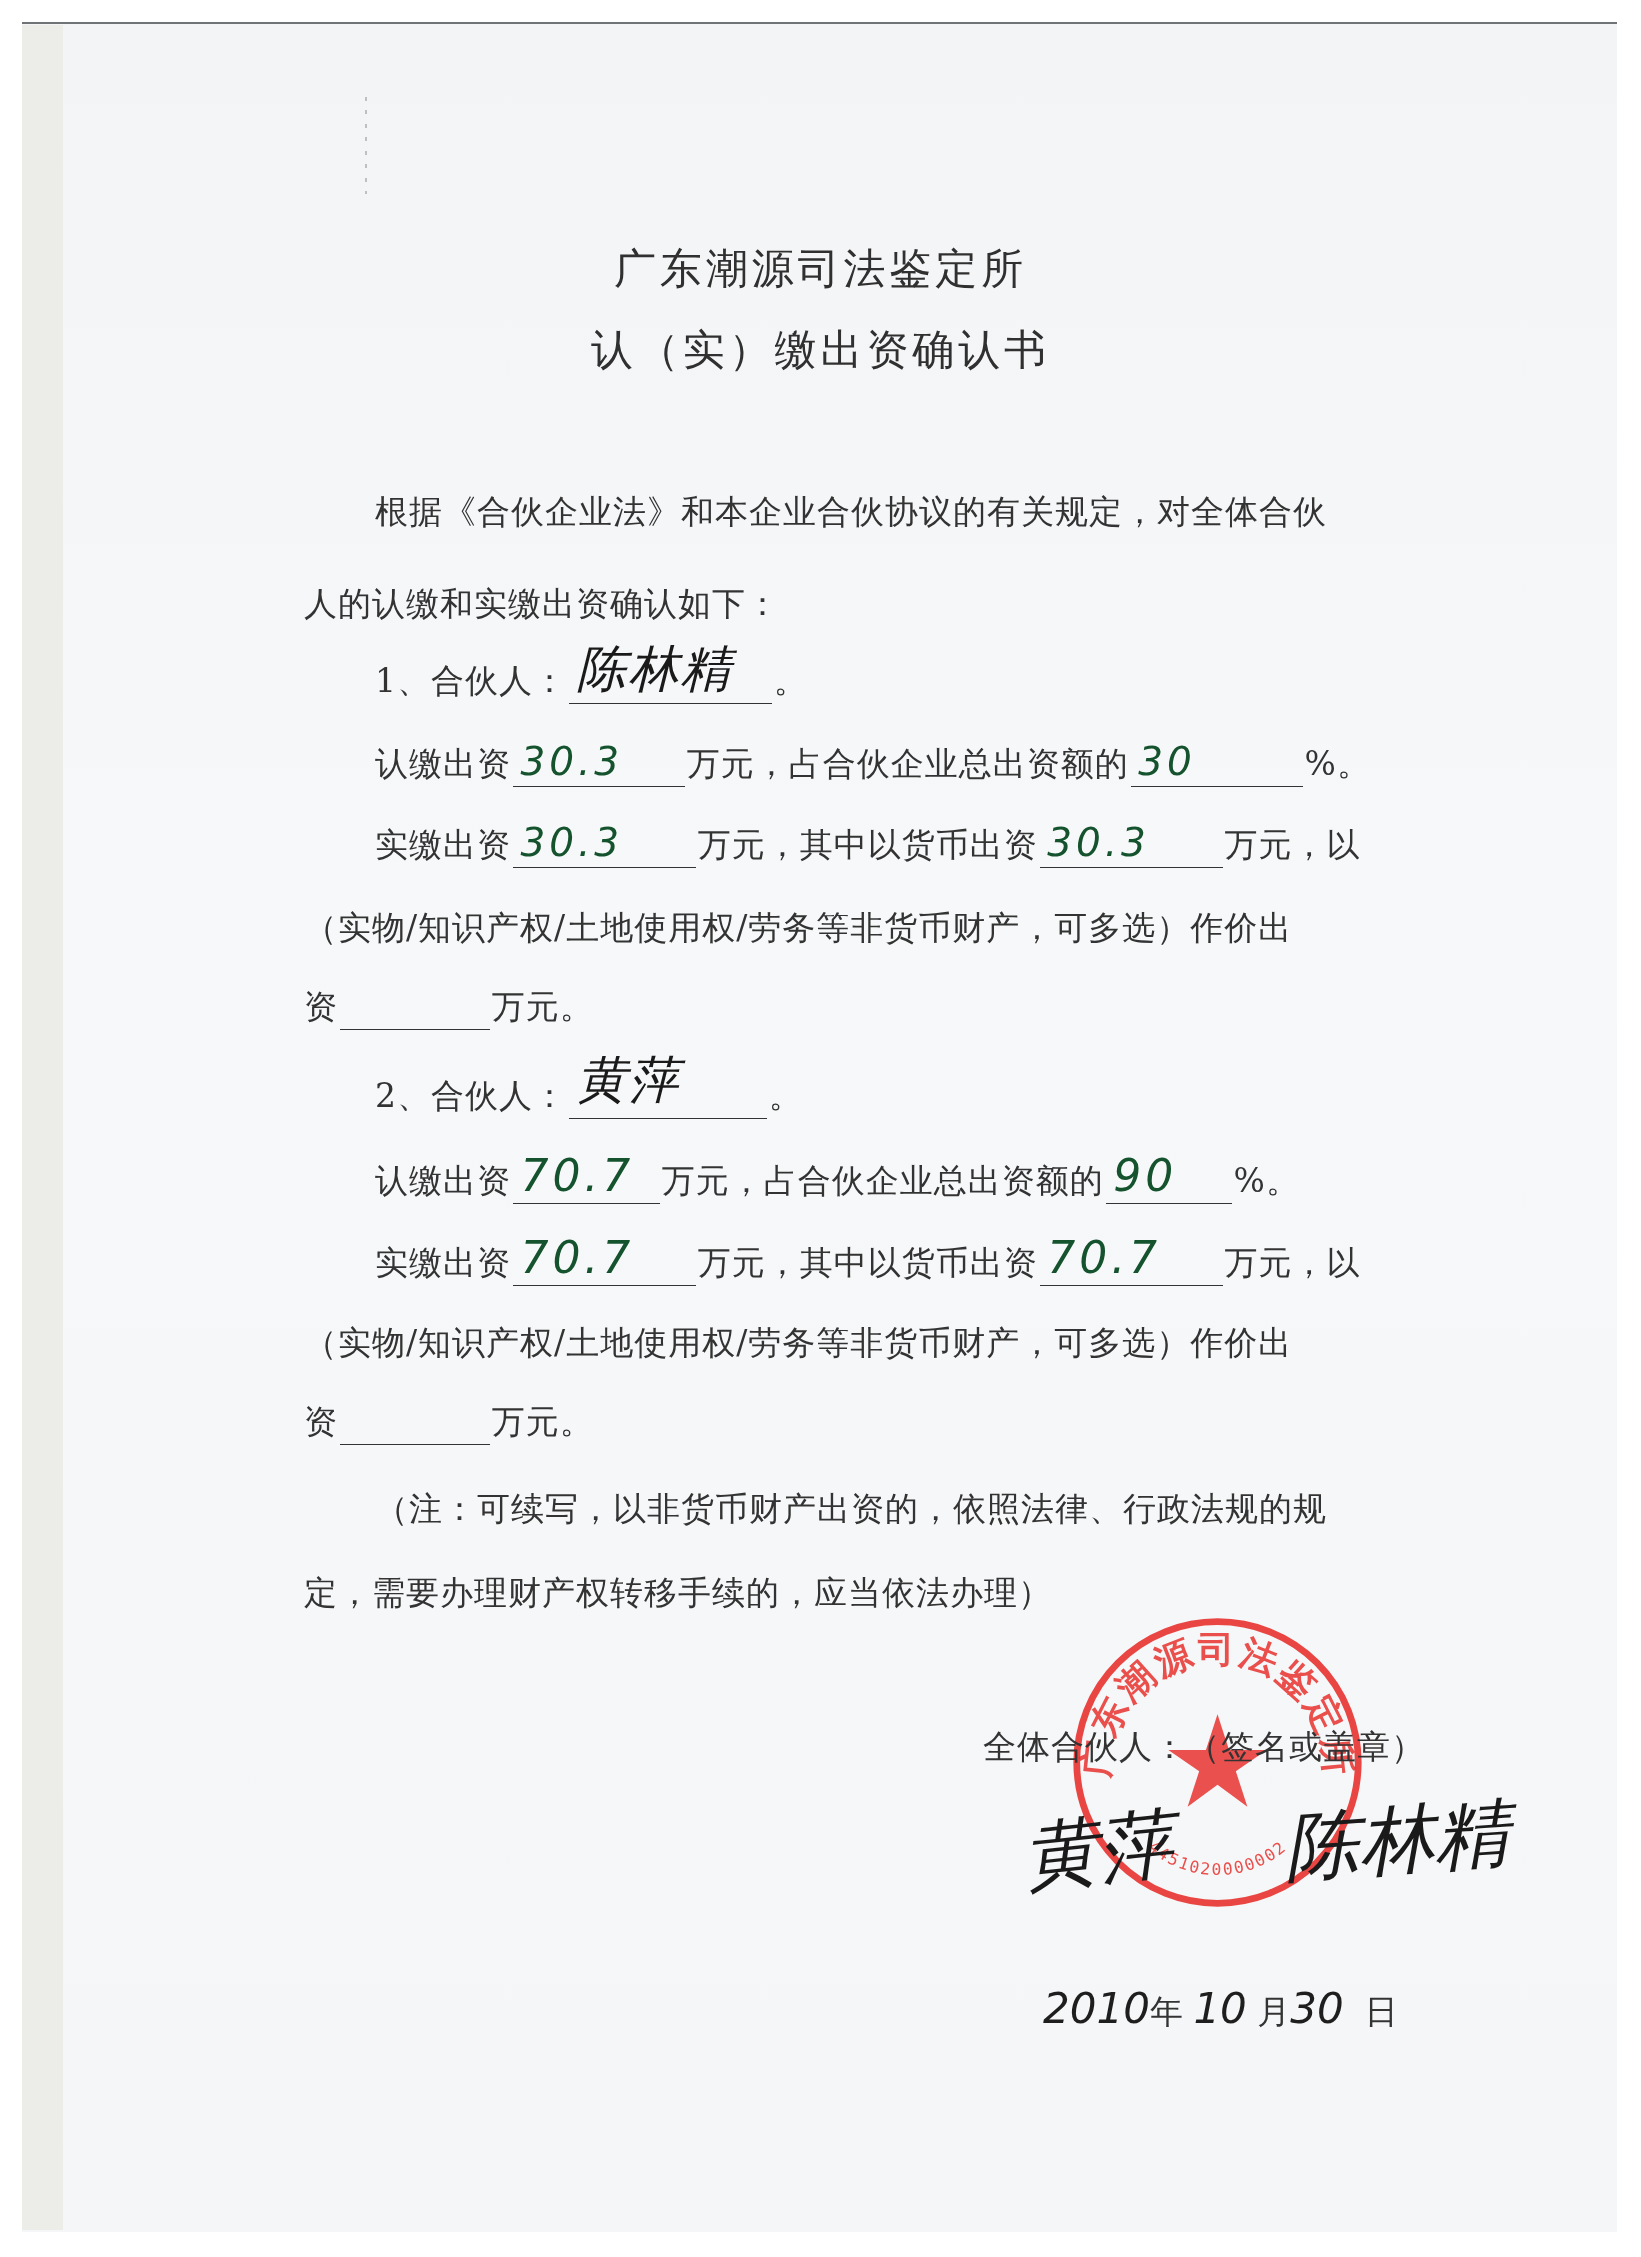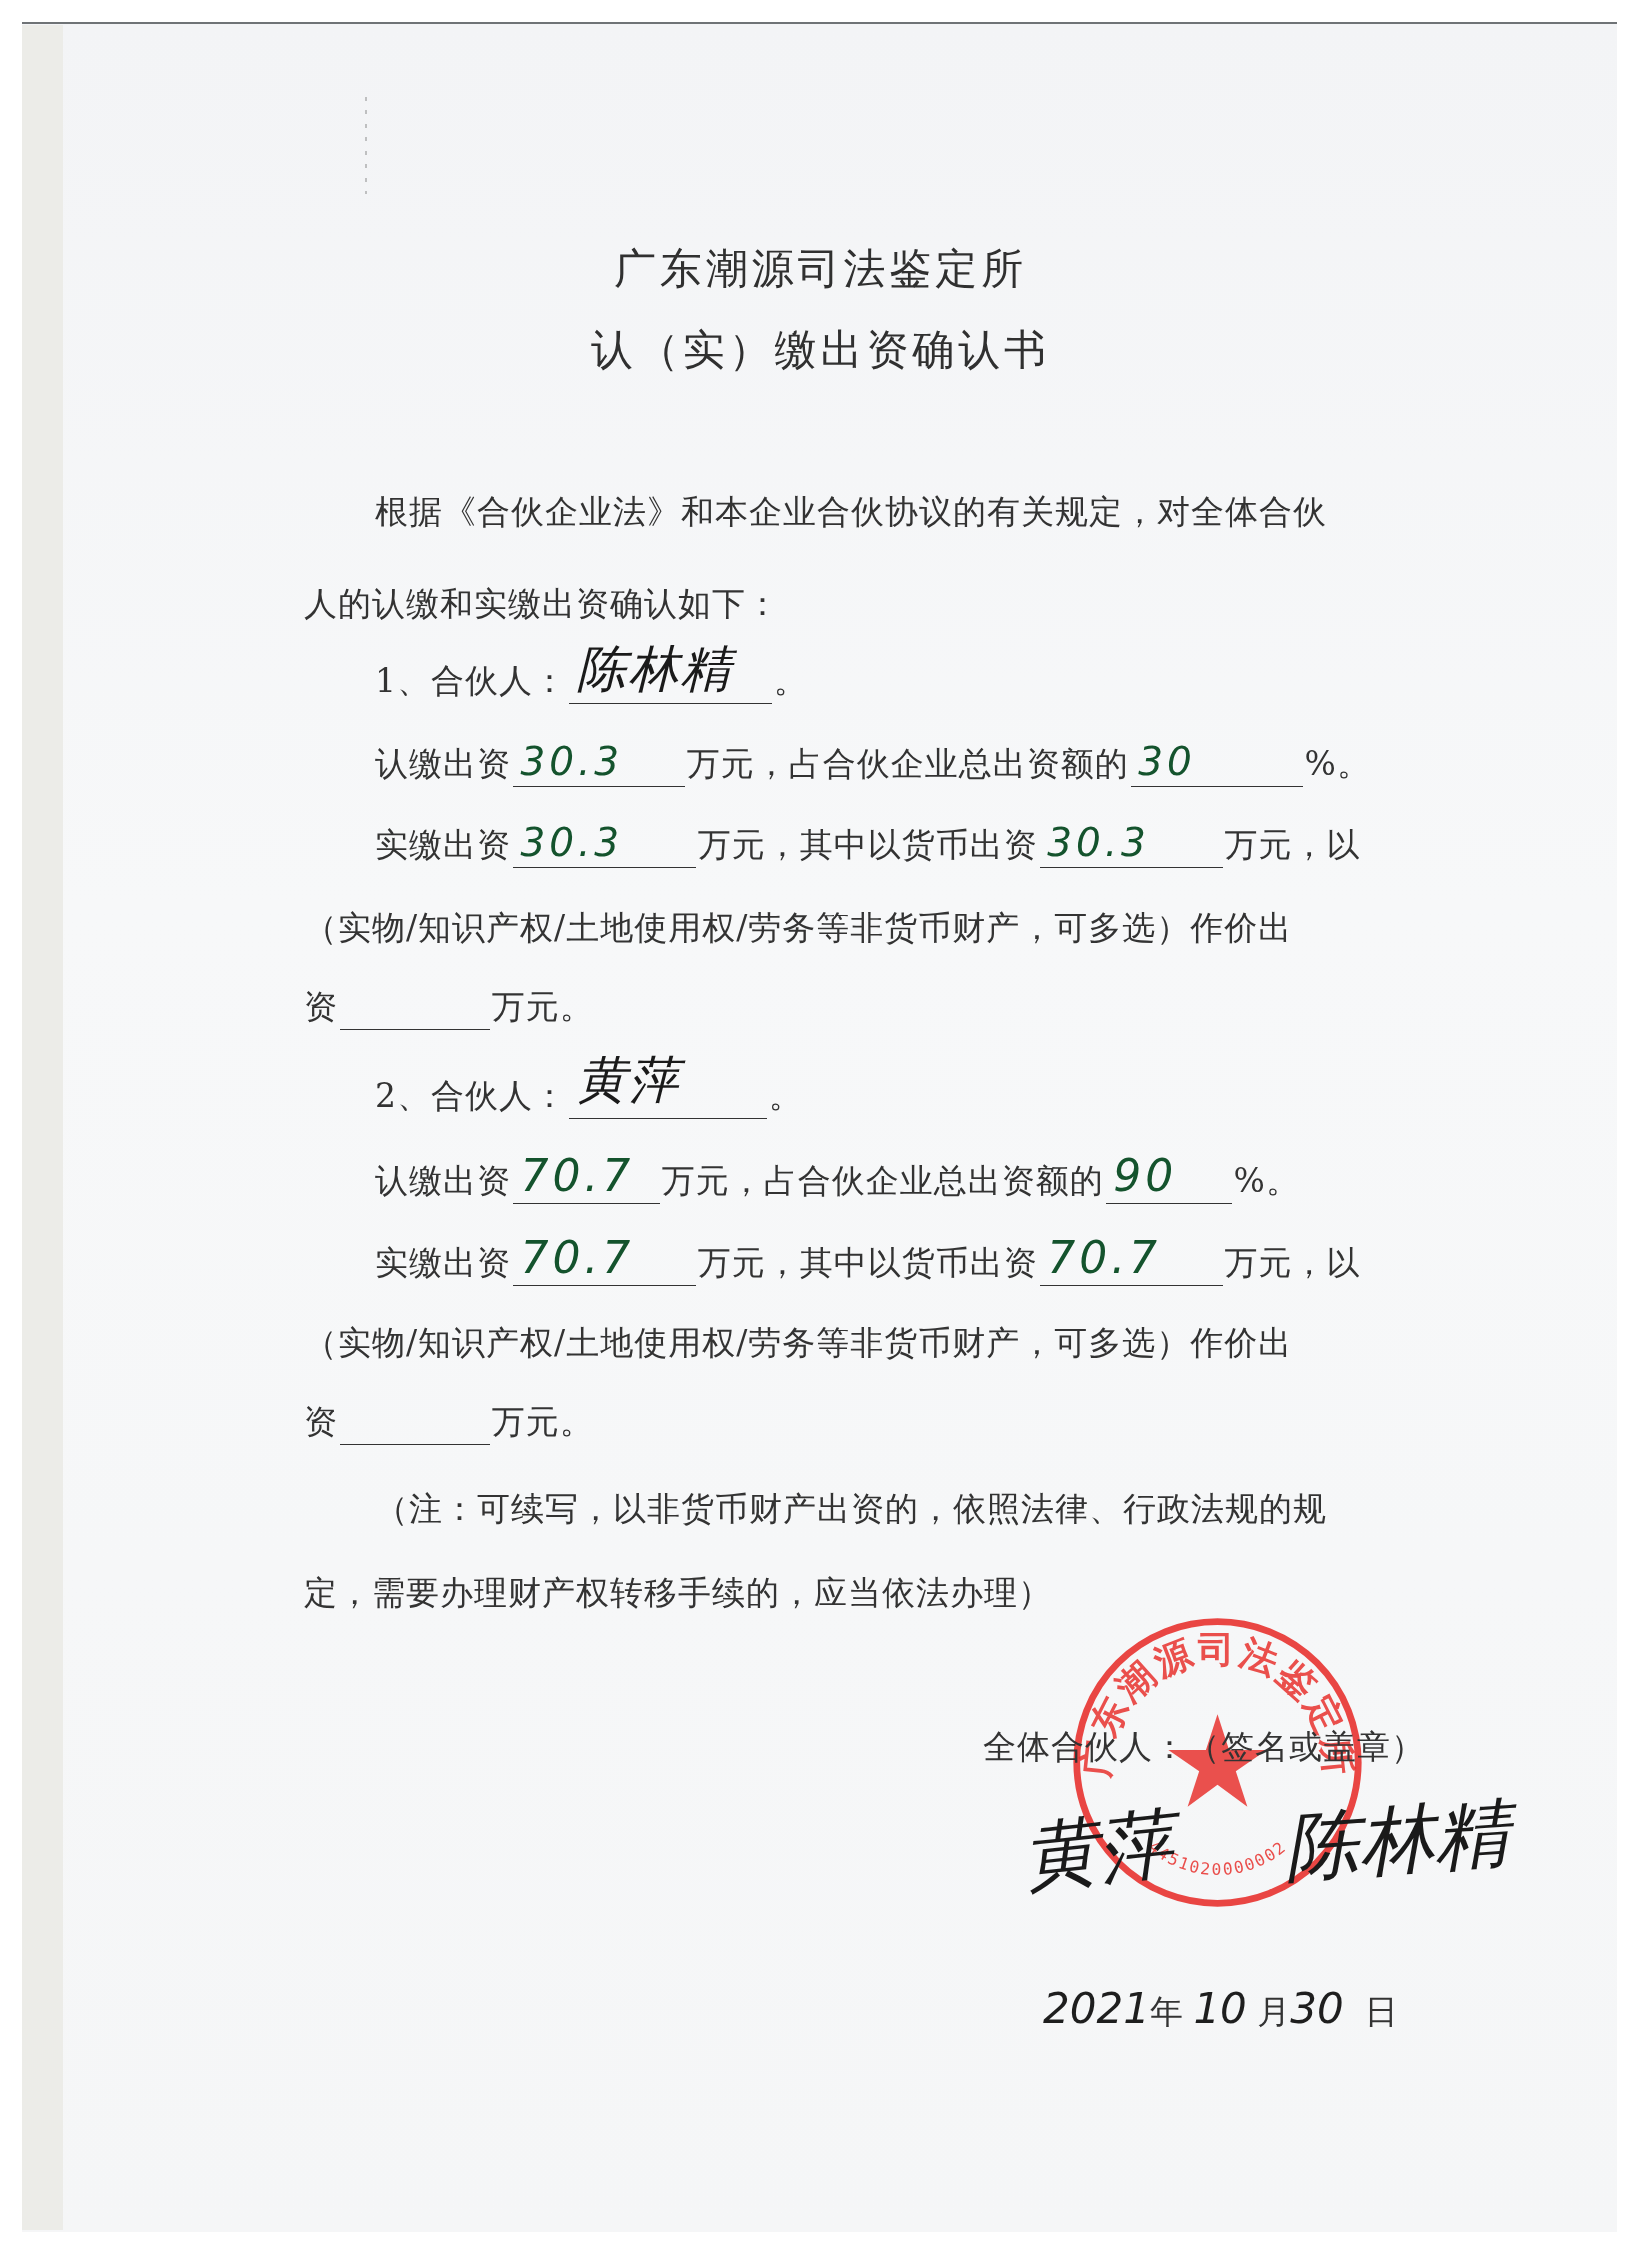--- a/index.html
+++ b/index.html
@@ -129,18 +129,18 @@
     <textPath href="#sealArcBottom" startOffset="50%" text-anchor="middle">4451020000002</textPath>
   </text>
 </svg>
 
 <div class="line" style="left:951px; top:1725px;margin-left:32px;">全体合伙人：（签名或盖章）</div>
 
 <div class="sig-bottom" style="left:1023px; top:1801px; transform:rotate(-6deg);">黄萍</div>
 <div class="sig-bottom" style="left:1284px; top:1791px; transform:rotate(-4deg);">陈林精</div>
 
 <div class="date-line">
-  <span class="hwd">2021</span><span>年</span>
+  <span class="hwd">2010</span><span>年</span>
   <span class="hwd">10</span>
   <span>月</span><span class="hwd">30</span>
   &nbsp;<span>日</span>
 </div>
 
 
 </body></html>

